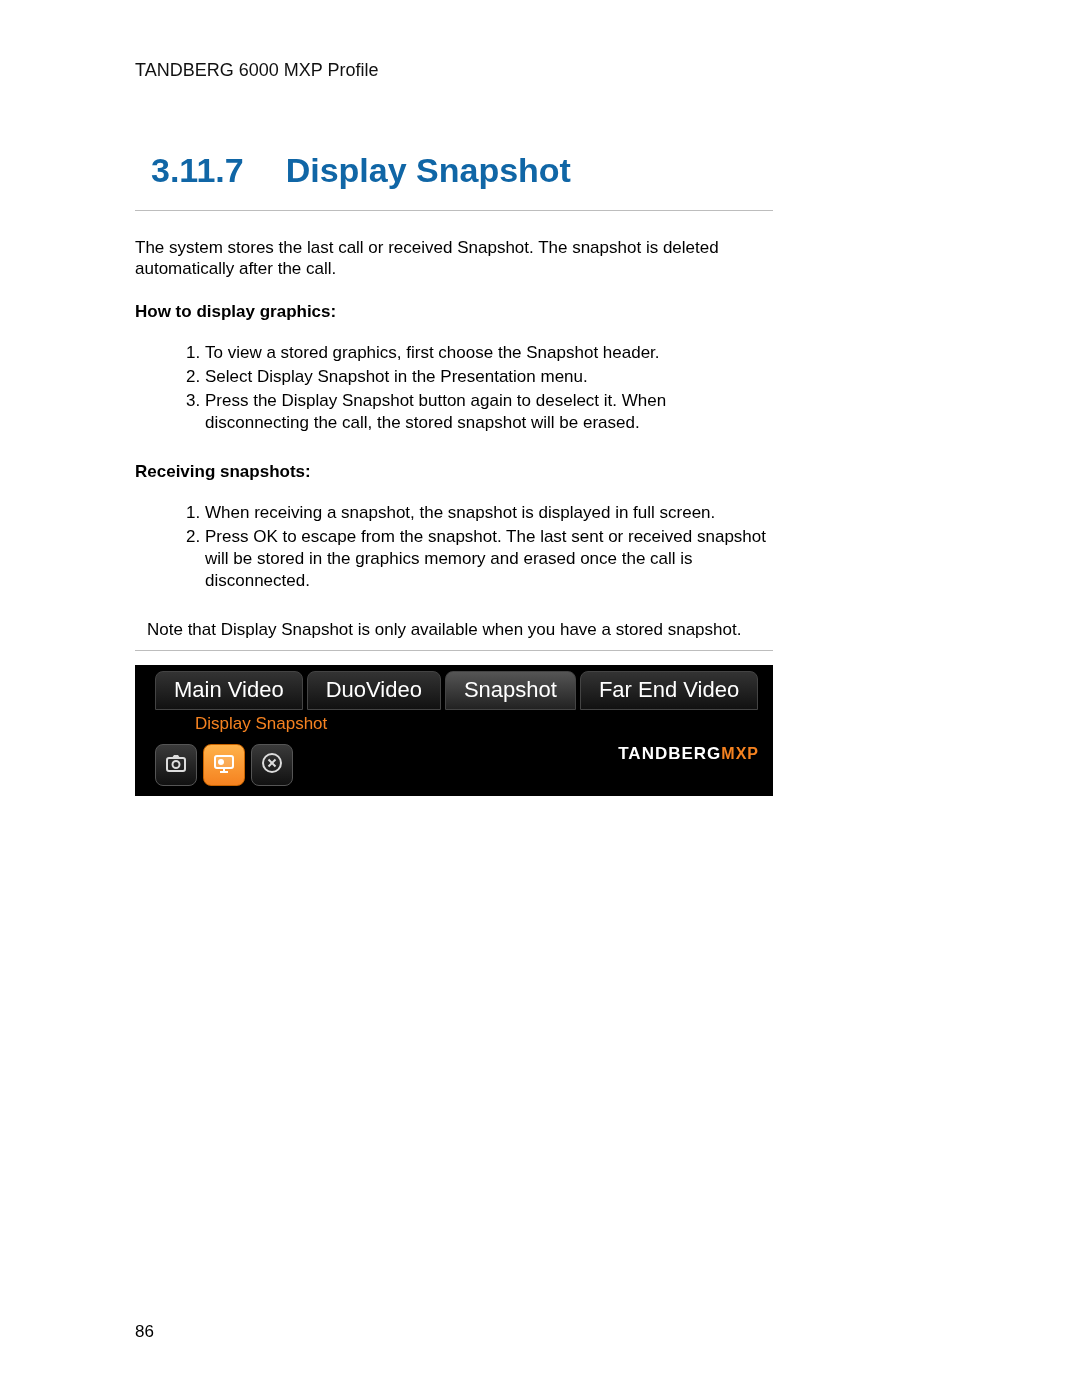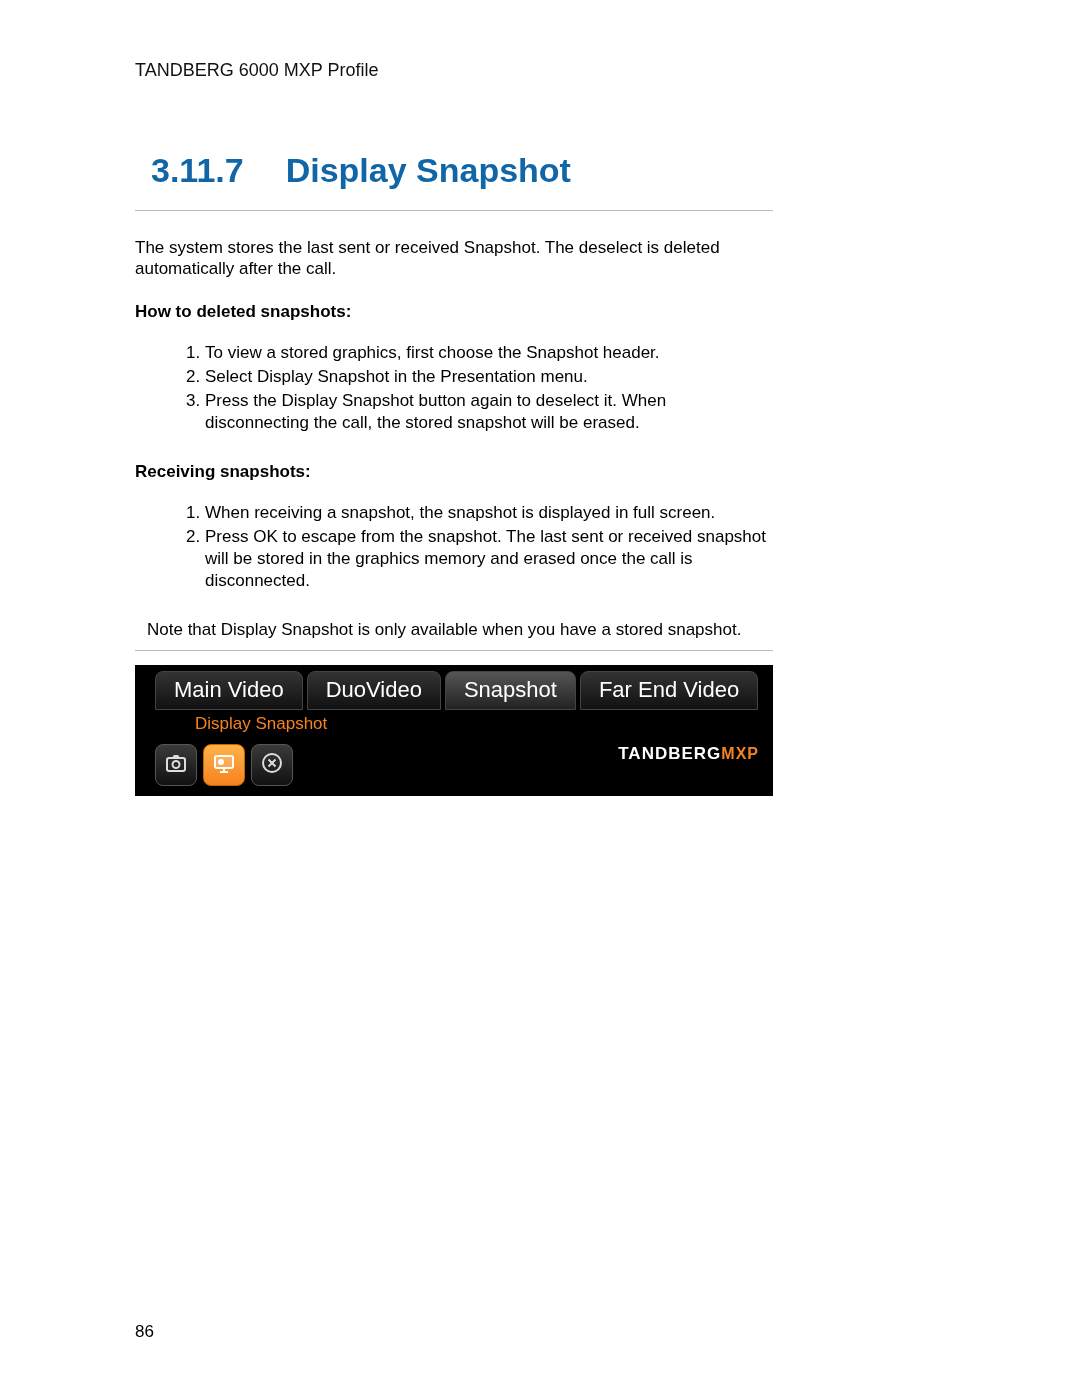--- a/index.html
+++ b/index.html
@@ -136,23 +136,23 @@
 <div class="page">
 
   <div class="product-header">TANDBERG 6000 MXP Profile</div>
 
   <h1 class="section-heading">
     <span class="sec-num">3.11.7</span><span>Display Snapshot</span>
   </h1>
 
   <hr class="hr">
 
-  <p class="body-text">The system stores the last sent or received Snapshot. The deselect is deleted automatically after the call.</p>
-
-  <p class="subhead">How to deleted snapshots:</p>
+  <p class="body-text">The system stores the last call or received Snapshot. The snapshot is deleted automatically after the call.</p>
+
+  <p class="subhead">How to display graphics:</p>
   <ol class="steps">
     <li>To view a stored graphics, first choose the Snapshot header.</li>
     <li>Select Display Snapshot in the Presentation menu.</li>
     <li>Press the Display Snapshot button again to deselect it. When disconnecting the call, the stored snapshot will be erased.</li>
   </ol>
 
   <p class="subhead">Receiving snapshots:</p>
   <ol class="steps">
     <li>When receiving a snapshot, the snapshot is displayed in full screen.</li>
     <li>Press OK to escape from the snapshot. The last sent or received snapshot will be stored in the graphics memory and erased once the call is disconnected.</li>

